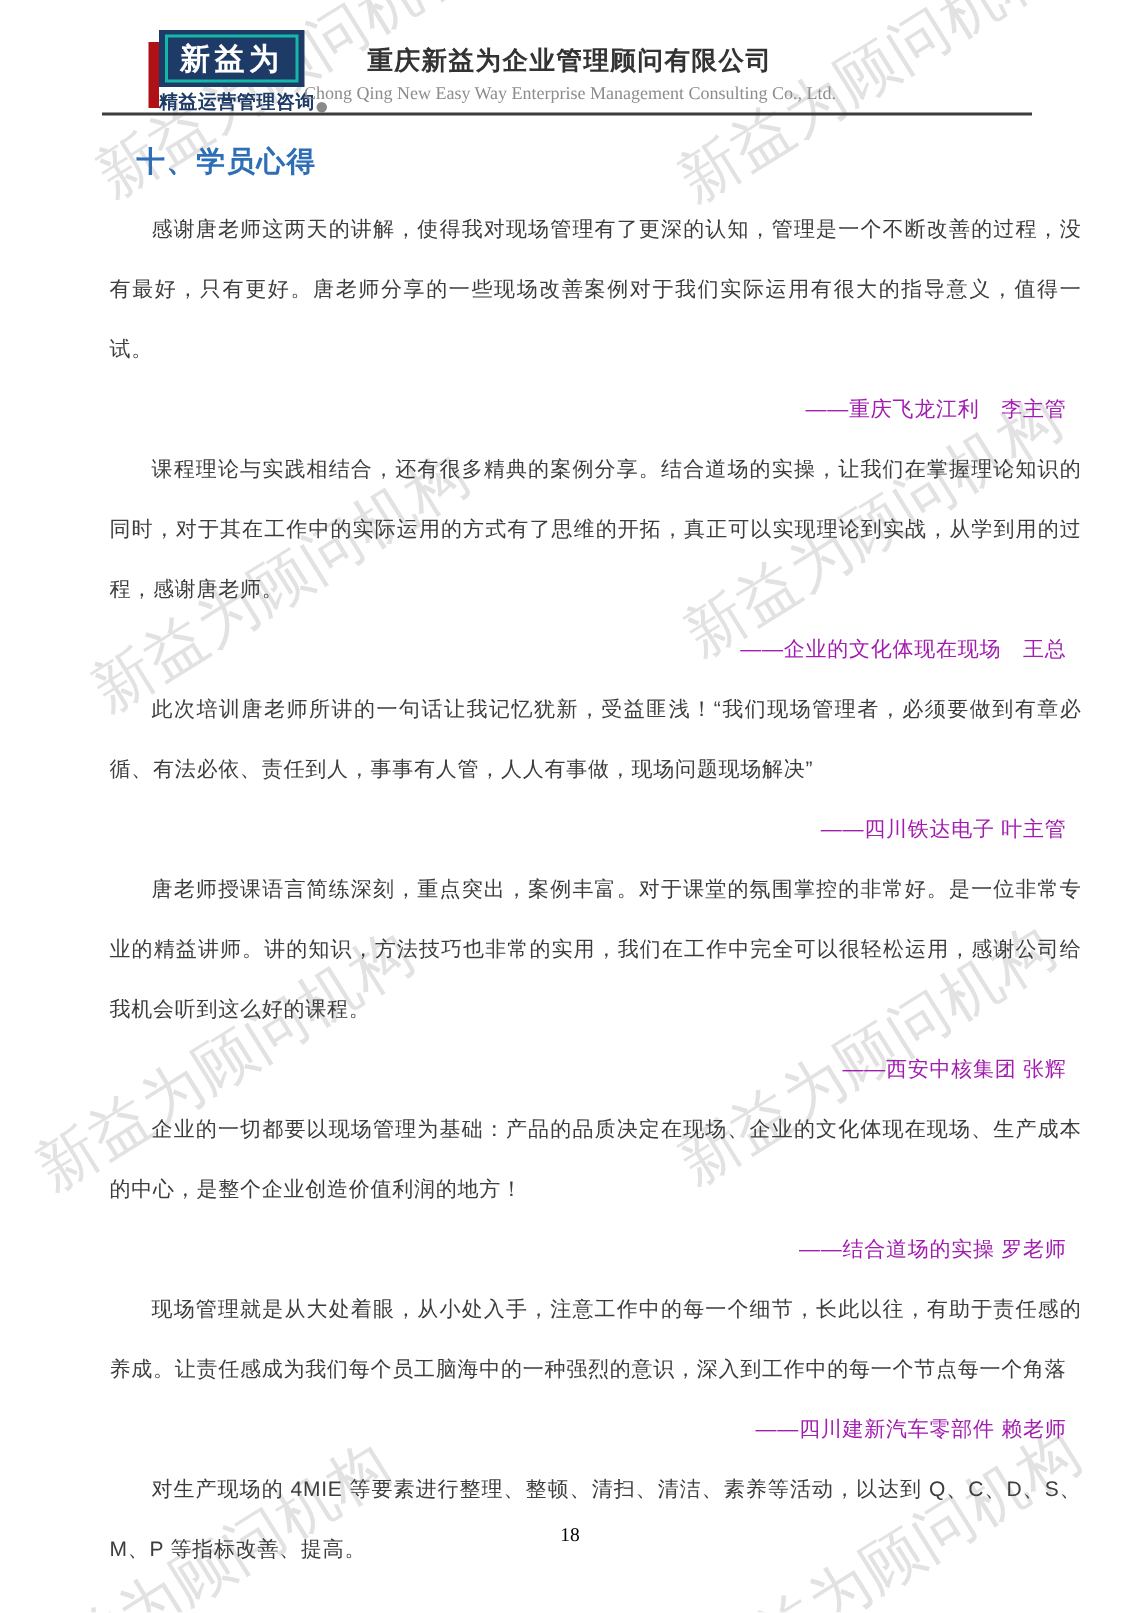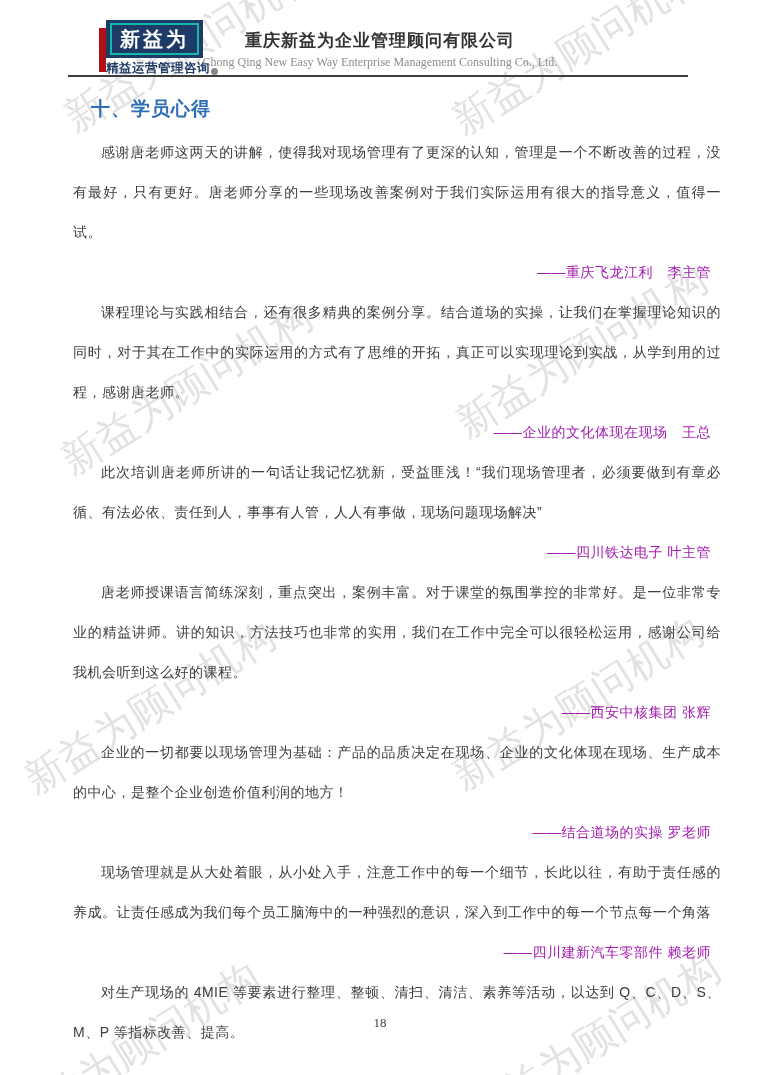--- a/index.html
+++ b/index.html
@@ -52,21 +52,21 @@
   }
   .t-block-last { position:relative; }
   .attr-inline {
     position:absolute; right:30px; bottom:0;
     font-size:14px; line-height:40px; color:#3d3d3d; letter-spacing:0.5px;
   }
 
   
   .footer-pagenum {
     position:absolute; top:1015px; left:0; right:0; text-align:center;
-    font-size:13px; color:#404040; font-family:"Liberation Serif", serif; z-index:1;
+    font-size:13px; color:#000000; font-family:"Liberation Serif", serif; z-index:1;
   }
 </style>
 </head>
 <body>
 
 <div class="page">
 
   <div class="wm-layer">
     <span class="wm" style="left:190px; top:45px;">新益为顾问机构</span>
     <span class="wm" style="left:578px; top:48px;">新益为顾问机构</span>

